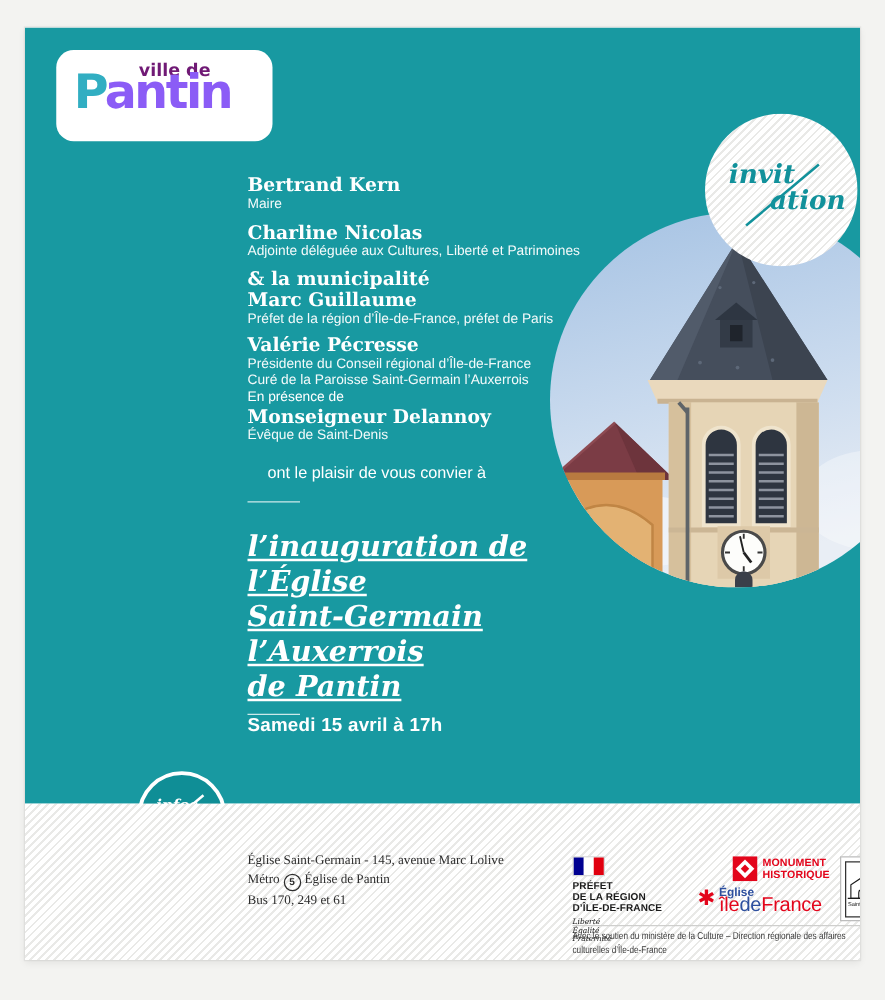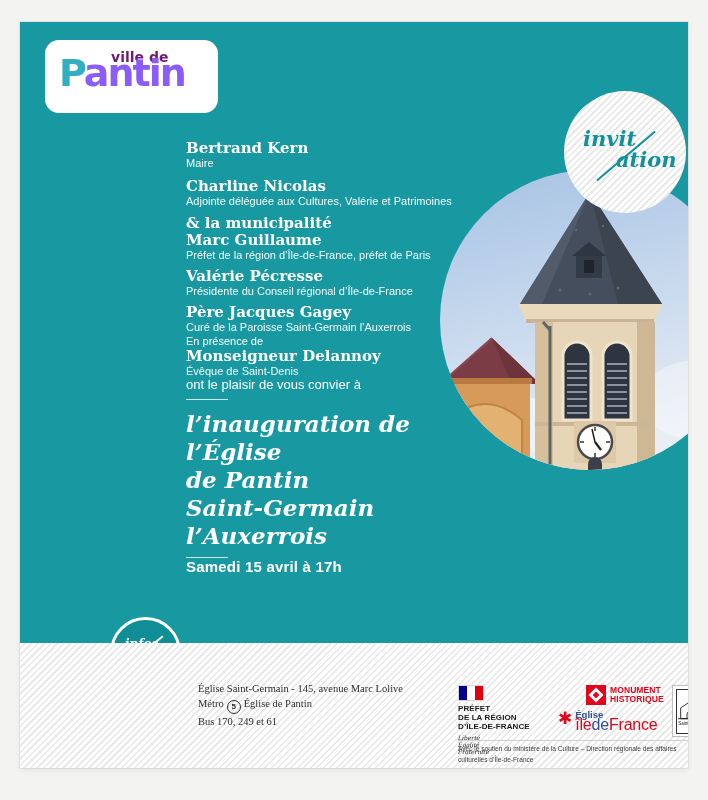--- a/index.html
+++ b/index.html
@@ -28,27 +28,27 @@
   
   .photo-circle{position:absolute;left:420px;top:148px;width:300px;height:300px;border-radius:50%;overflow:hidden;}
   .photo-circle svg{display:block;}
   
   .invitation-badge{position:absolute;left:544px;top:69px;width:122px;height:122px;border-radius:50%;overflow:hidden;}
   .inv-word{position:absolute;font-family:"DejaVu Serif",serif;font-style:italic;font-weight:bold;font-size:21px;color:#11919b;line-height:1;}
   .inv-top{left:19px;top:37px;}
   .inv-bottom{left:52px;top:58px;}
   .inv-slash{position:absolute;left:24px;top:64px;width:76px;height:2px;background:#11919b;transform:rotate(-40deg);transform-origin:center;}
   
-  .content{position:absolute;left:166px;top:118px;width:320px;color:#ffffff;}
+  .content{position:absolute;left:178px;top:118px;width:320px;color:#ffffff;}
   .host-name{font-family:"DejaVu Serif",serif;font-weight:bold;font-size:15px;line-height:17px;margin:0;}
   .host-role{font-size:11px;line-height:13px;margin:0;color:rgba(255,255,255,.95);}
   .mt8{margin-top:8px;} .mt7{margin-top:7px;} .mt17{margin-top:0;} .mt6{margin-top:6px;}
-  .mt24{margin-top:24px;} .mt18{margin-top:18px;} .mt10{margin-top:10px;} .mt12{margin-top:12px;} .mt1{margin-top:1px;}
+  .mt24{margin-top:24px;} .mt18{margin-top:18px;} .mt10{margin-top:22px;text-decoration:underline;} .mt12{margin-top:12px;} .mt1{margin-top:1px;}
   .presence-intro{font-size:11px;line-height:14px;margin:0;}
-  .invite-line{font-size:13px;line-height:14px;margin:0;}
+  .invite-line{font-size:13px;line-height:14px;margin:16px;}
   .divider{width:42px;height:1px;background:rgba(255,255,255,.78);margin-top:7px;}
   .event-title{font-family:"DejaVu Serif",serif;font-style:italic;font-weight:bold;font-size:23px;line-height:28px;margin:0;}
   .event-date{font-size:15px;font-weight:bold;letter-spacing:.2px;margin:0;line-height:18px;}
   
   .infos-badge{position:absolute;left:90px;top:595px;width:65px;height:65px;border-radius:50%;
     background:#0f8e96;border:3px solid #ffffff;overflow:hidden;}
   .infos-word{position:absolute;font-family:"DejaVu Serif",serif;font-style:italic;font-weight:bold;color:#fff;line-height:1;}
   .infos-top{left:12px;top:18px;font-size:12px;}
   .infos-bottom{left:18px;top:32px;font-size:9.5px;}
   .infos-slash{position:absolute;left:9px;top:30px;width:46px;height:1.5px;background:#ffffff;transform:rotate(-40deg);}
@@ -170,44 +170,43 @@
   <div class="logo-box">
     <span class="logo-small">ville de</span>
     <div class="logo-main"><span class="ini">P</span><span class="rest">antin</span></div>
   </div>
 
   <div class="content">
     <p class="host-name">Bertrand Kern</p>
     <p class="host-role">Maire</p>
 
     <p class="host-name mt8">Charline Nicolas</p>
-    <p class="host-role">Adjointe déléguée aux Cultures, Valérie et Patrimoines</p>
+    <p class="host-role">Adjointe déléguée aux Cultures, Liberté et Patrimoines</p>
 
     <p class="host-name mt7">&amp; la municipalité</p>
 
     <p class="host-name mt17">Marc Guillaume</p>
     <p class="host-role">Préfet de la région d’Île-de-France, préfet de Paris</p>
 
     <p class="host-name mt6">Valérie Pécresse</p>
     <p class="host-role">Présidente du Conseil régional d’Île-de-France</p>
 
-    <p class="host-name mt6">Père Jacques Gagey</p>
     <p class="host-role">Curé de la Paroisse Saint-Germain l’Auxerrois</p>
 
     <p class="presence-intro mt24">En présence de</p>
     <p class="host-name">Monseigneur Delannoy</p>
     <p class="host-role">Évêque de Saint-Denis</p>
 
     <p class="invite-line mt18">ont le plaisir de vous convier à</p>
     <div class="divider"></div>
 
     <div class="mt10">
       <p class="event-title">l’inauguration de l’Église</p>
+      <p class="event-title">Saint-Germain l’Auxerrois</p>
       <p class="event-title">de Pantin</p>
-      <p class="event-title">Saint-Germain l’Auxerrois</p>
     </div>
     <div class="divider mt1"></div>
 
     <p class="event-date mt12">Samedi 15 avril à 17h</p>
   </div>
 
   <div class="infos-badge">
     <span class="infos-word infos-top">infos</span>
     <span class="infos-word infos-bottom">pratiques</span>
     <div class="infos-slash"></div>

